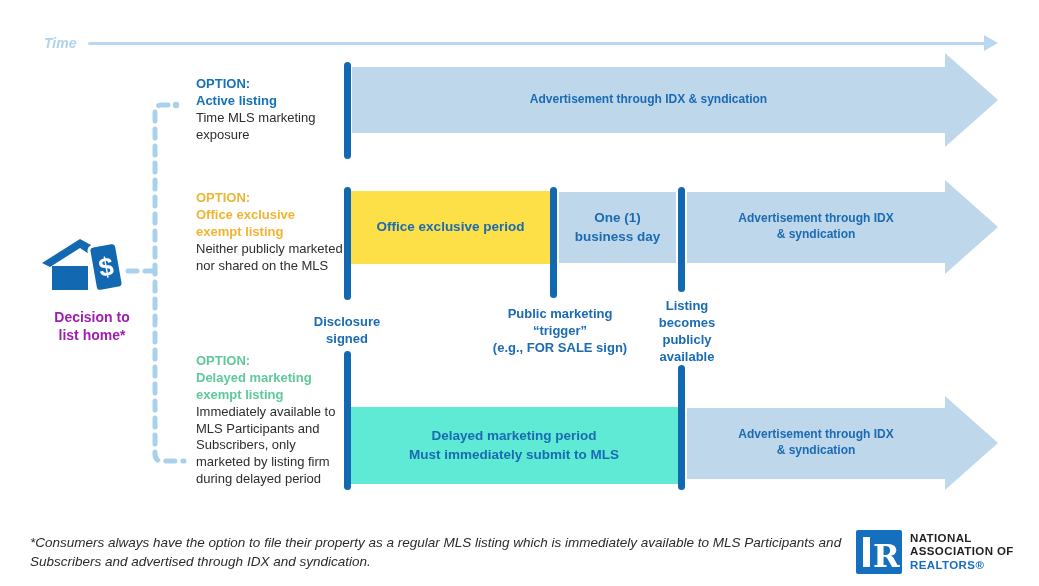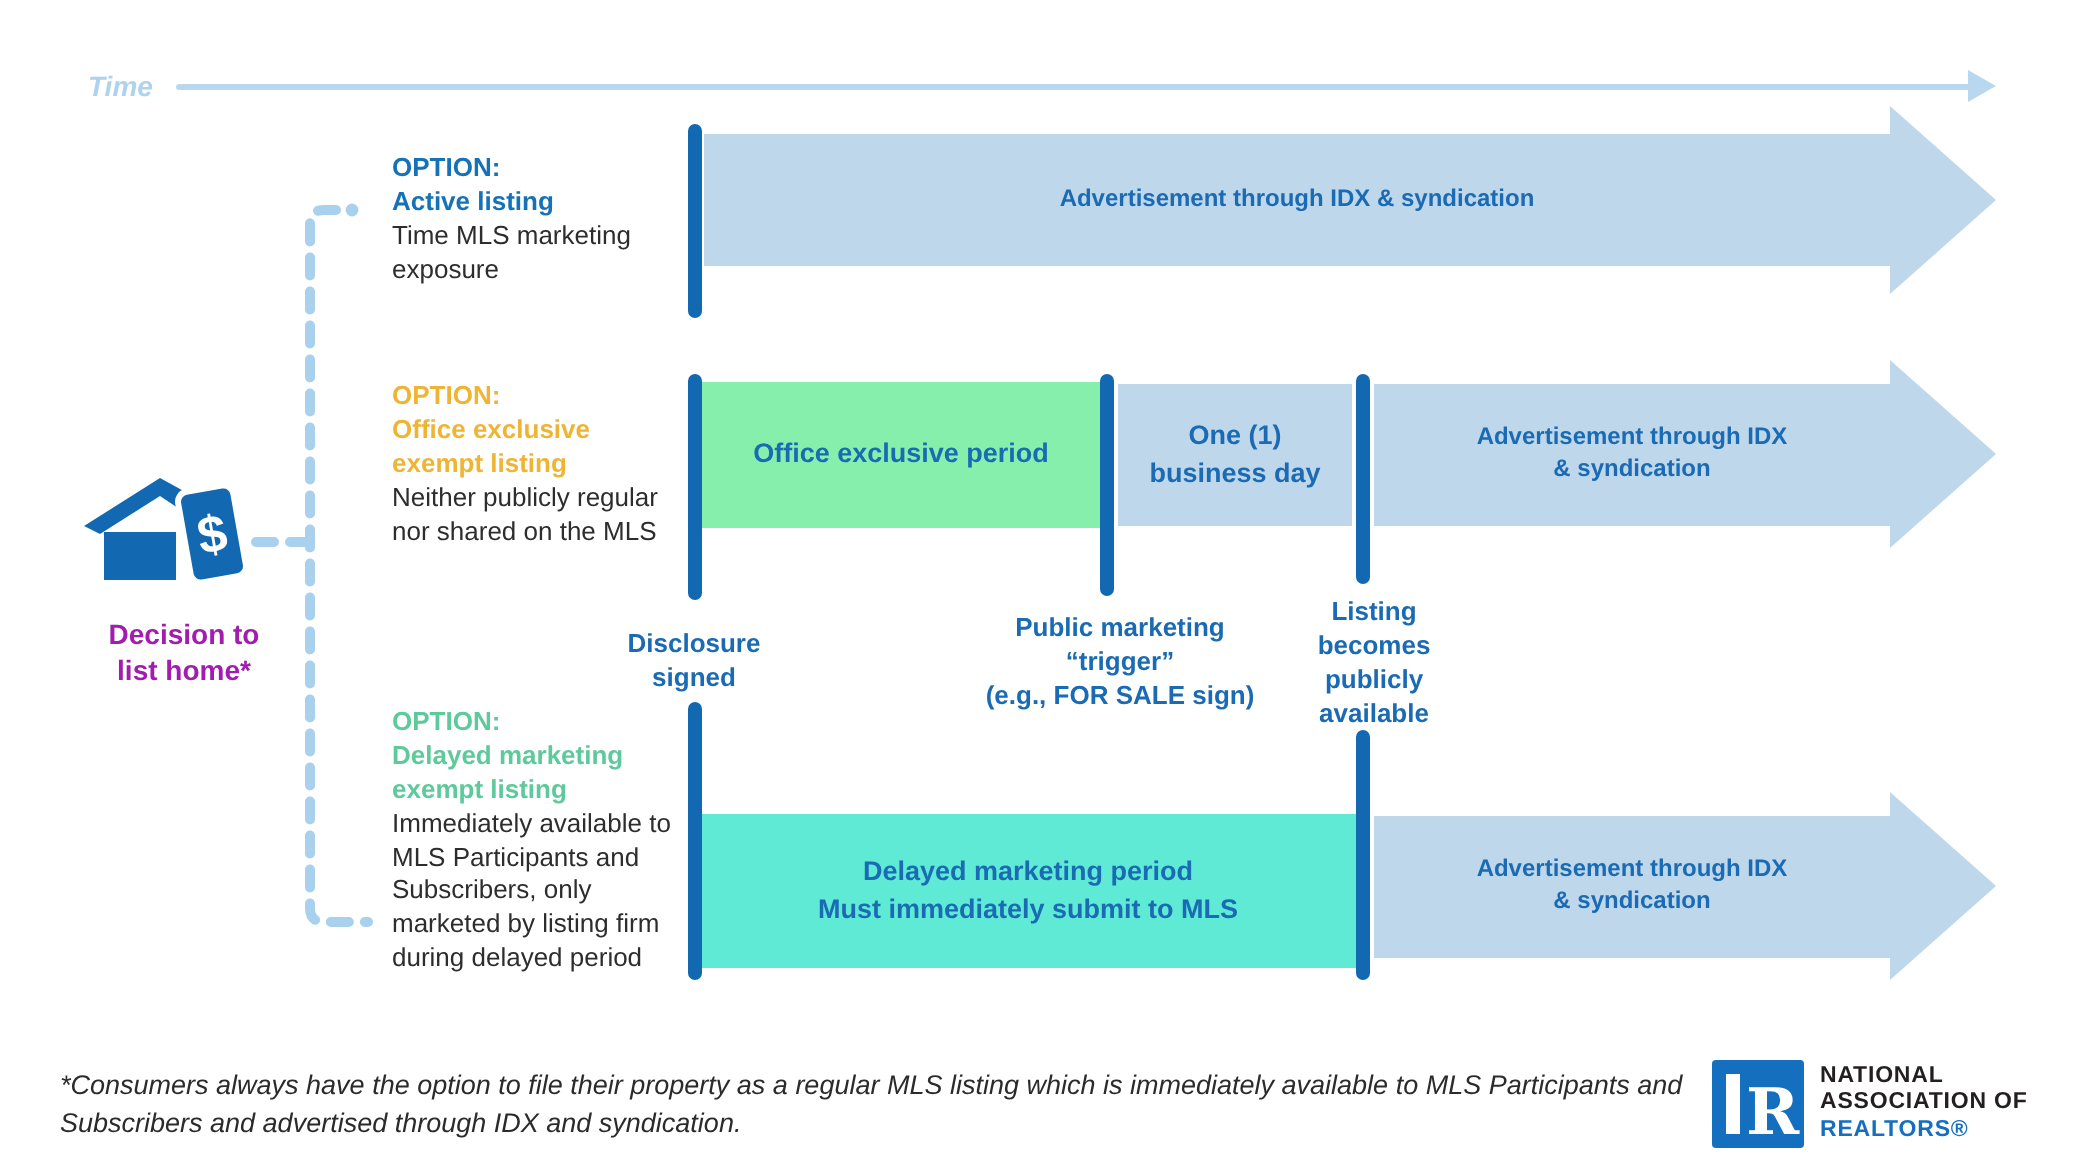--- a/index.html
+++ b/index.html
@@ -20,21 +20,21 @@
   
   .arrow { position:absolute; display:flex; align-items:center; height:94px; }
   .arrow-body { background:#bfd7ea; height:66px; display:flex; align-items:center; justify-content:center; }
   .arrow-body.tall { height:71px; }
   .arrow-head { width:0; height:0; border-top:47px solid transparent; border-bottom:47px solid transparent; border-left:53px solid #bfd7ea; }
   .arrow-label { color:#1a6bb3; font-weight:bold; font-size:12px; text-align:center; line-height:1.3; padding:0 14px; }
 
   
   .block { position:absolute; display:flex; align-items:center; justify-content:center; text-align:center; }
   .block-label { color:#1a6bb3; font-weight:bold; font-size:13.5px; line-height:1.35; }
-  .yellow { background:#86efac; }
+  .yellow { background:#fde047; }
   .ltblue { background:#bfd7ea; }
   .green  { background:#5eead4; }
 
   
   .option { position:absolute; font-size:13px; line-height:1.3; color:#2d2d2d; }
   .option .prefix, .option .title { font-weight:bold; }
   .opt-blue  .prefix, .opt-blue  .title { color:#1571b8; }
   .opt-gold  .prefix, .opt-gold  .title { color:#f0b434; }
   .opt-green .prefix, .opt-green .title { color:#5ec99a; }
   .option .desc { color:#2d2d2d; }
@@ -100,21 +100,21 @@
     <div class="arrow-body" style="width:593px;">
       <div class="arrow-label pre">Advertisement through IDX &amp; syndication</div>
     </div>
     <div class="arrow-head"></div>
   </div>
 
   <div class="option opt-gold" style="left:196px; top:190px; width:155px;">
     <div class="prefix">OPTION:</div>
     <div class="title pre">Office exclusive
 exempt listing</div>
-    <div class="desc">Neither publicly regular nor shared on the MLS</div>
+    <div class="desc">Neither publicly marketed nor shared on the MLS</div>
   </div>
   <div class="block yellow" style="left:350px; top:191px; width:201px; height:73px;">
     <div class="block-label pre">Office exclusive period</div>
   </div>
   <div class="block ltblue" style="left:559px; top:192px; width:117px; height:71px;">
     <div class="block-label pre">One (1)
 business day</div>
   </div>
   <div class="bar" style="left:344px; top:187px; height:113px;"></div>
   <div class="bar" style="left:550px; top:187px; height:111px;"></div>

